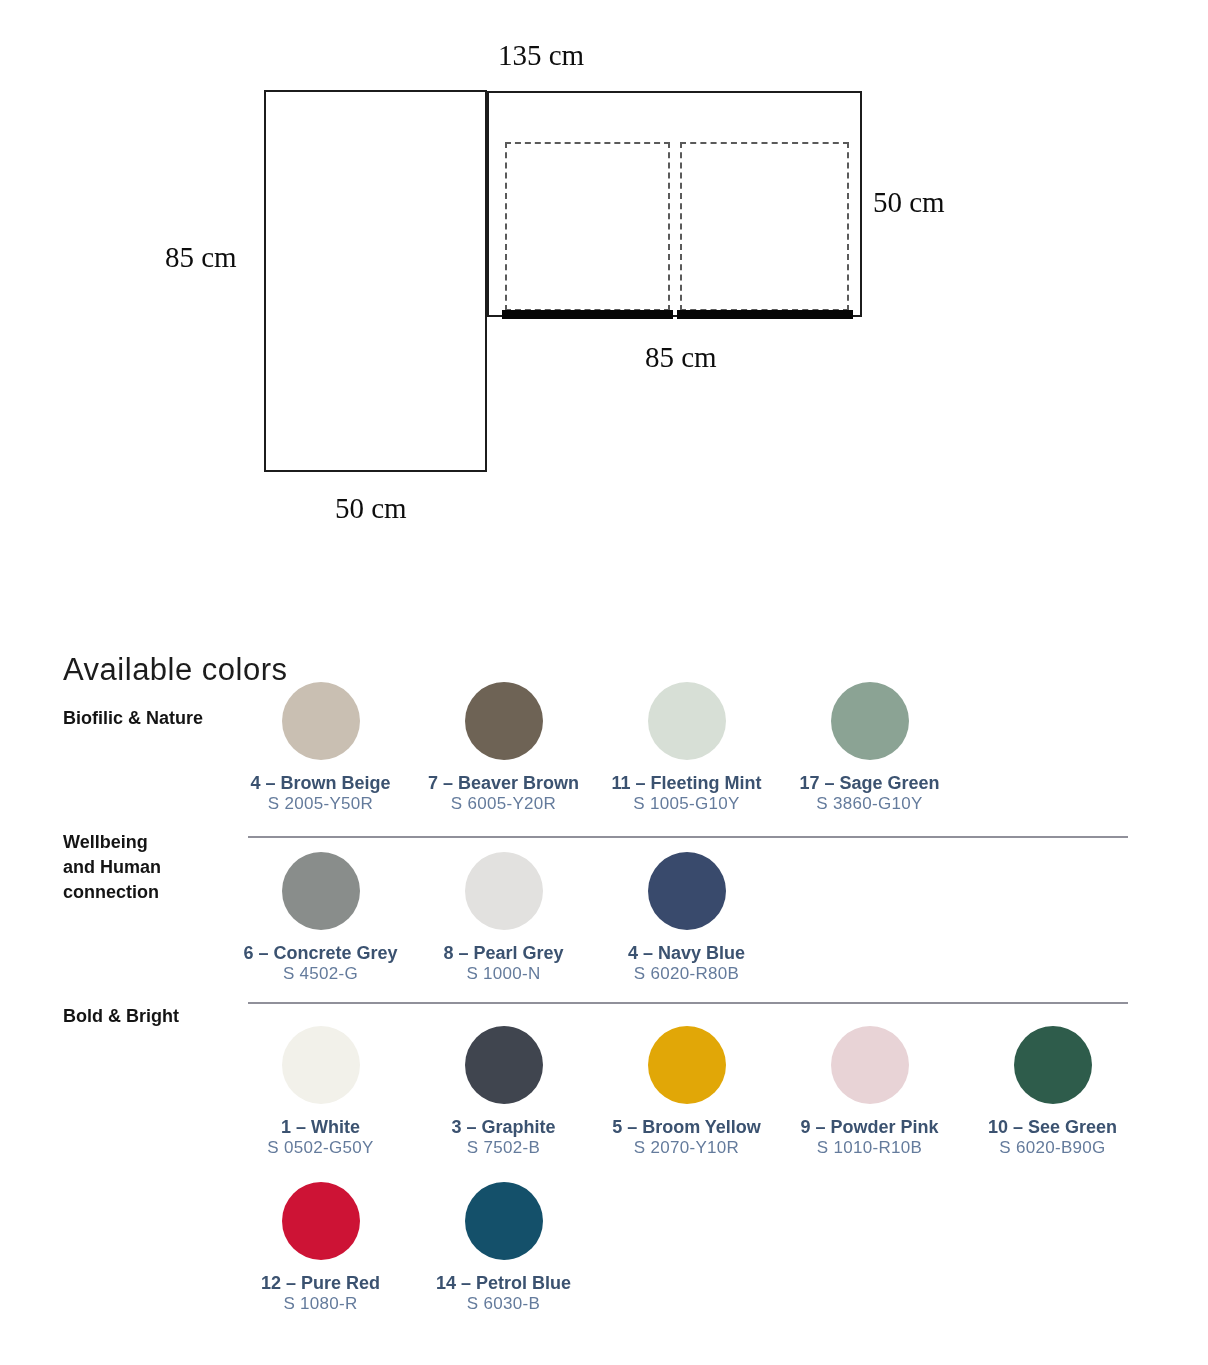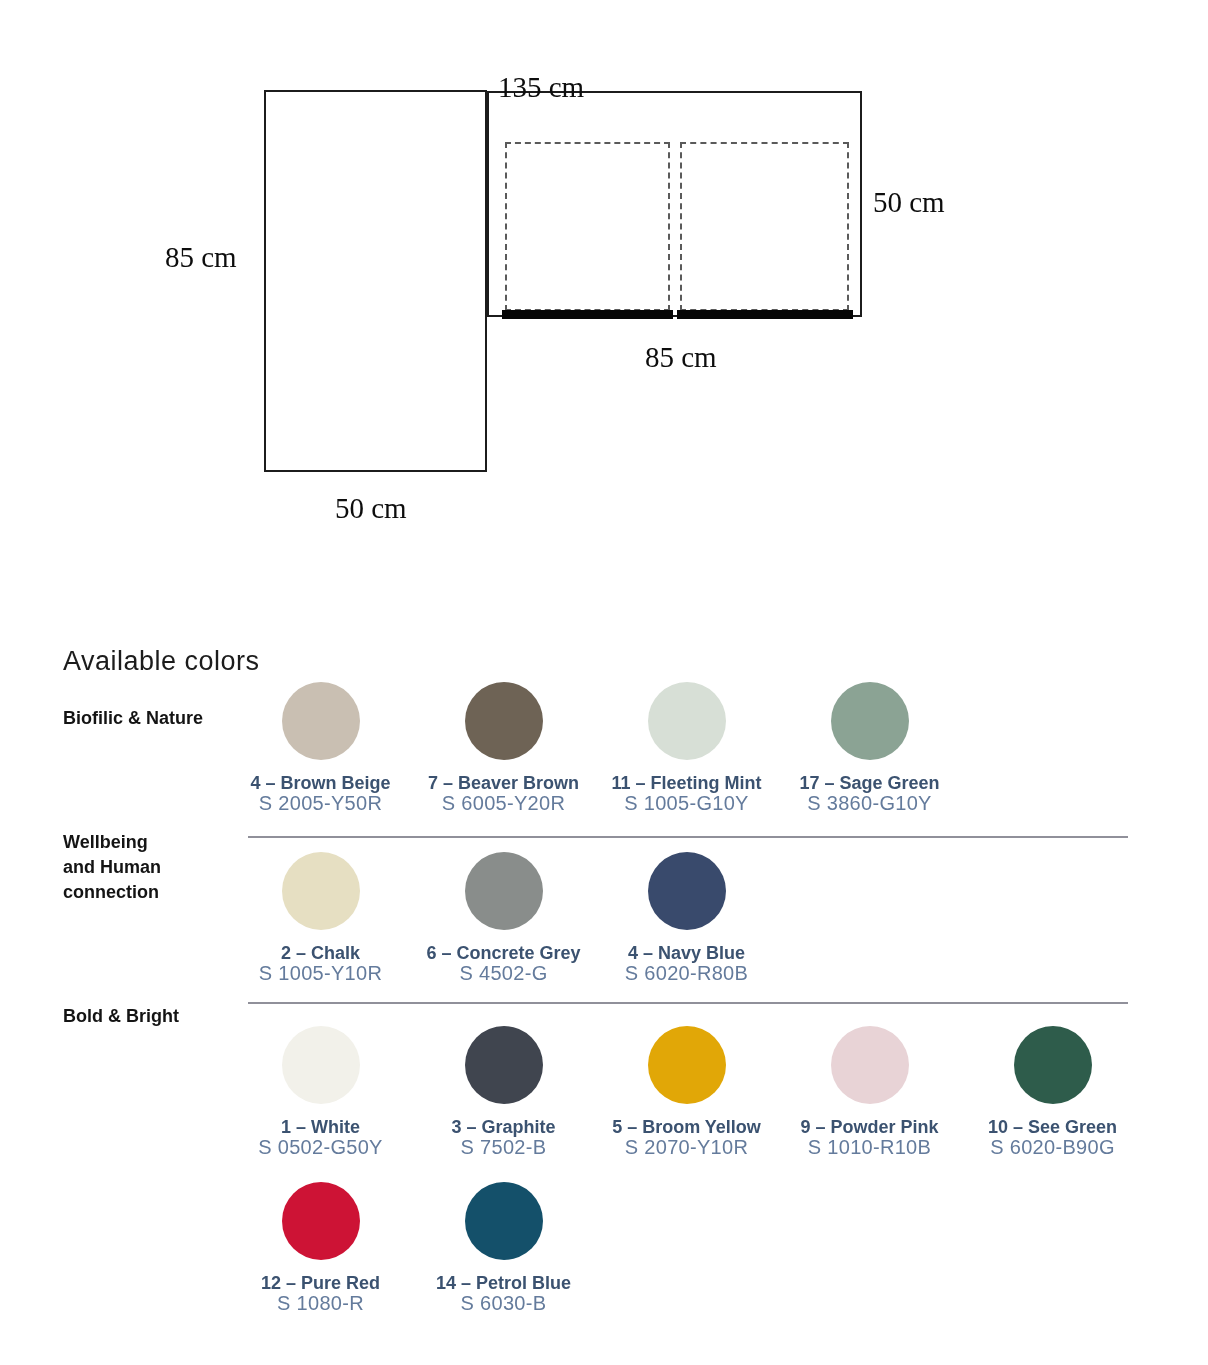--- a/index.html
+++ b/index.html
@@ -21,31 +21,31 @@
   .dash-2 { left: 680px; top: 142px; width: 169px; height: 169px; }
   .bar { position: absolute; background: #050505; height: 9px; }
   .bar-1 { left: 502px; top: 310px; width: 171px; }
   .bar-2 { left: 677px; top: 310px; width: 176px; }
   .dim-label {
     position: absolute;
     font-family: "Liberation Serif", serif;
     font-size: 29px; color: #0d0d0d;
     white-space: nowrap;
   }
-  .lbl-top    { left: 498px; top: 39px; margin-top: 32px;  }
+  .lbl-top    { left: 498px; top: 39px;  }
   .lbl-left   { left: 165px; top: 241px; }
   .lbl-right  { left: 873px; top: 186px; }
   .lbl-inner  { left: 645px; top: 341px; }
   .lbl-bottom { left: 335px; top: 492px; }
 
   
   .colors-section { position: absolute; left: 0; top: 640px; width: 1208px; height: 725px; }
   .colors-title {
-    position: absolute; left: 63px; top: 6px;
-    font-size: 27px; font-weight: 400; color: #1c1c1c; letter-spacing: 0.5px;
+    position: absolute; left: 63px; top: 12px;
+    font-size: 31px; font-weight: 400; color: #1c1c1c; letter-spacing: 0.5px;
   }
   .group-label {
     position: absolute; left: 63px; width: 170px;
     font-size: 18px; font-weight: 700; color: #141414;
     line-height: 25px; white-space: pre-line;
   }
   .g1-label { top: 66px; }
   .g2-label { top: 190px; }
   .g3-label { top: 364px; }
   .divider { position: absolute; left: 248px; width: 880px; height: 2px; background: #90909a; }
@@ -56,21 +56,21 @@
   .row-1 { top: 212px; }
   .row-2 { top: 386px; }
   .row-3 { top: 542px; }
   .swatch { width: 183px; text-align: center; }
   .swatch-circle { width: 78px; height: 78px; border-radius: 50%; margin: 0 auto; }
   .swatch-name {
     margin-top: 13px; font-size: 18px; font-weight: 700;
     color: #3b5270; line-height: 20px;
   }
   .swatch-code {
-    margin-top: 1px; font-size: 20px; font-weight: 400;
+    margin-top: 1px; font-size: 17px; font-weight: 400;
     color: #647b9c; line-height: 19px; letter-spacing: 0.3px;
   }
 </style>
 </head>
 <body>
 
 <div class="diagram">
   <div class="rect rect-left"></div>
   <div class="rect rect-right"></div>
   <div class="dash-rect dash-1"></div>
@@ -111,28 +111,28 @@
         <div class="swatch-code">S 3860-G10Y</div>
       </div>
     </div>
 
   <div class="divider divider-1"></div>
   <div class="group-label g2-label">Wellbeing
 and Human
 connection</div>
   <div class="swatch-row row-1">
       <div class="swatch">
-        <div class="swatch-circle" style="background: rgb(230, 223, 194);"></div>
-        <div class="swatch-name">2 – Chalk</div>
-        <div class="swatch-code">S 1005-Y10R</div>
-      </div>
-      <div class="swatch">
         <div class="swatch-circle" style="background: rgb(137, 141, 139);"></div>
         <div class="swatch-name">6 – Concrete Grey</div>
         <div class="swatch-code">S 4502-G</div>
+      </div>
+      <div class="swatch">
+        <div class="swatch-circle" style="background: rgb(226, 225, 223);"></div>
+        <div class="swatch-name">8 – Pearl Grey</div>
+        <div class="swatch-code">S 1000-N</div>
       </div>
       <div class="swatch">
         <div class="swatch-circle" style="background: rgb(57, 74, 108);"></div>
         <div class="swatch-name">4 – Navy Blue</div>
         <div class="swatch-code">S 6020-R80B</div>
       </div>
     </div>
 
   <div class="divider divider-2"></div>
   <div class="group-label g3-label">Bold &amp; Bright</div>

